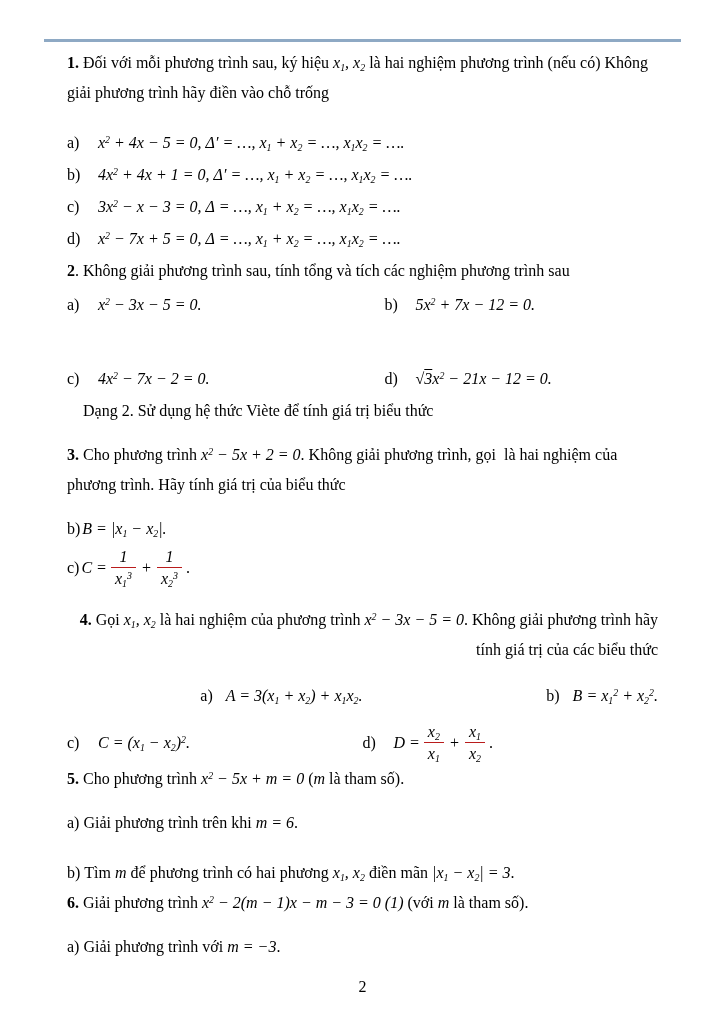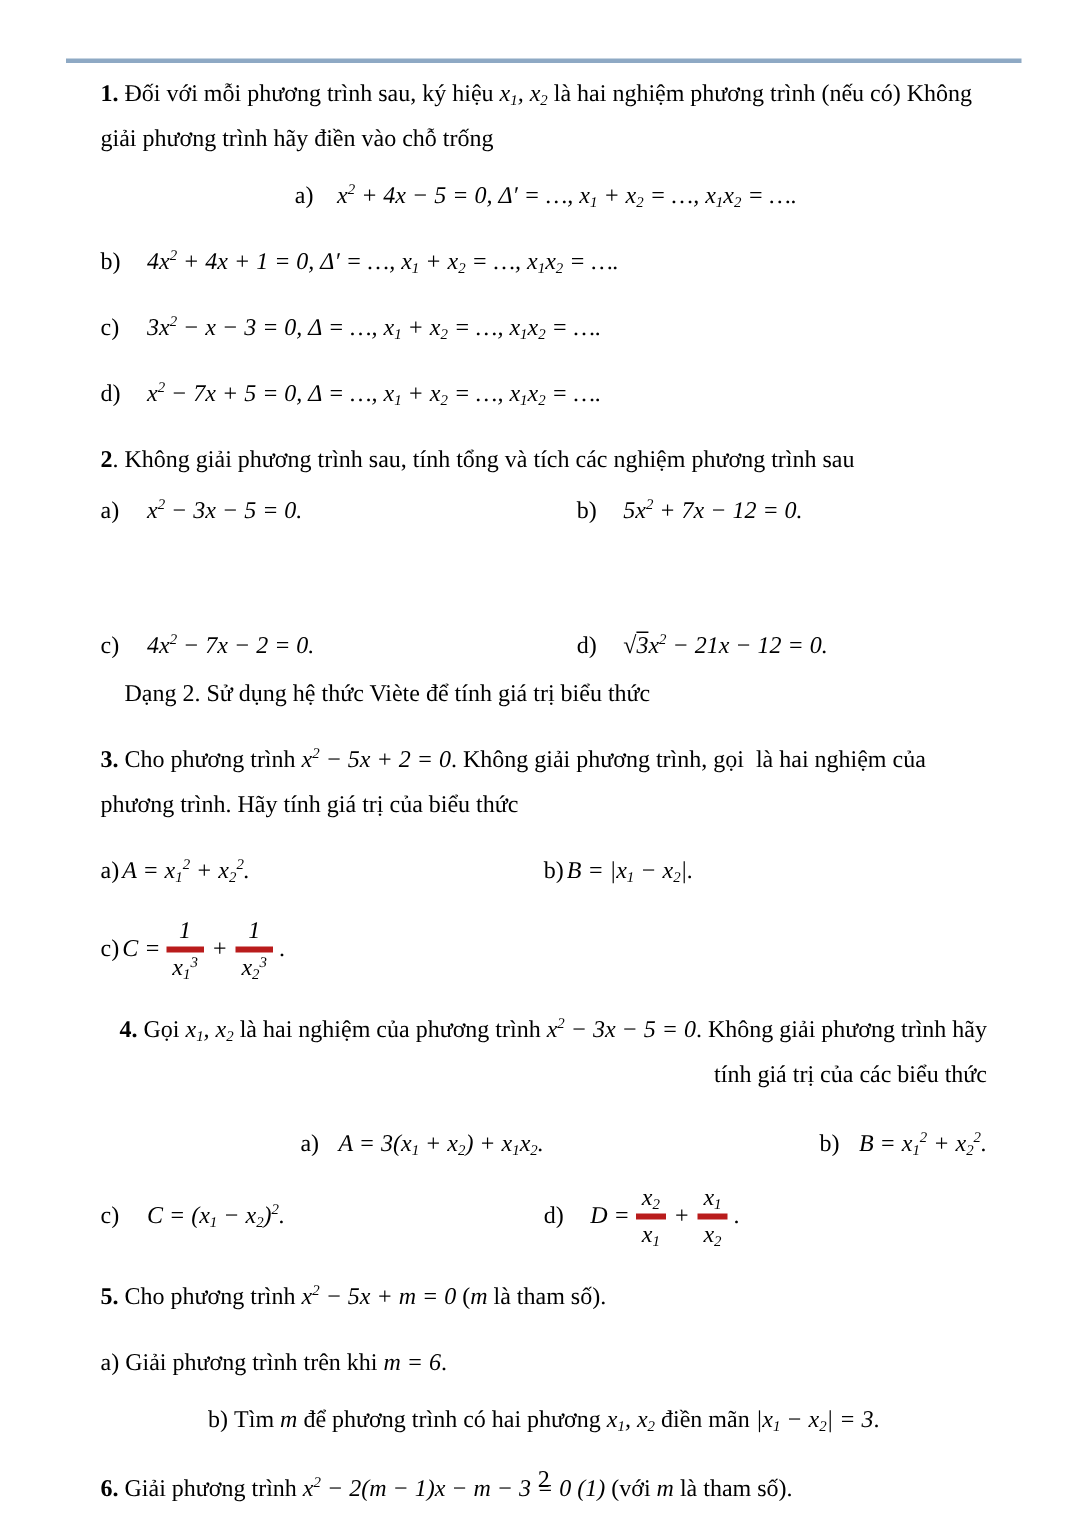--- a/index.html
+++ b/index.html
@@ -37,31 +37,31 @@
 
   .frac-row { display: flex; align-items: center; }
   .frac {
     display: inline-flex;
     flex-direction: column;
     align-items: center;
     line-height: 21px;
     margin: 0 4px;
     text-align: center;
   }
-  .frac .den { border-top: 4px solid #b91c1c; }
+  .frac .den { border-top: 1px solid #b91c1c; }
   .frac .num, .frac .den { padding: 0 4px; }
   .op { margin: 0 2px; }
   .blank-gap { display: inline-block; width: 8px; }
-  .mt6  { margin-top: 14px; }
-  .mt8  { margin-top: 8px; text-align: center; }
+  .mt6  { margin-top: 2px; }
+  .mt8  { margin-top: 20px; }
   .mt10 { margin-top: 10px; }
   .mt14 { margin-top: 14px; }
   .mt16 { margin-top: 16px; text-align: right; }
   .mt4  { margin-top: 4px; gap: 44px; }
-  .mt2  { margin-top: 16px; }
+  .mt2  { margin-top: 0; }
 
   .footer {
     position: absolute;
     bottom: 28px;
     left: 0;
     right: 0;
     text-align: center;
     font-size: 16px;
   }
 </style>
@@ -109,23 +109,20 @@
       </div>
     </div>
 
     <p class="heading mt4">Dạng 2. Sử dụng hệ thức Viète để tính giá trị biểu thức</p>
 
     <p class="para mt2"><b class="pnum">3.</b>
       <span>Cho phương trình</span>
       <span class="m">x<sup>2</sup> − 5x + 2 = 0</span><span>. Không giải phương trình, gọi</span><span class="blank-gap"></span><span>là hai nghiệm của phương trình. Hãy tính giá trị của biểu thức</span></p>
 
     <div class="cols mt14">
-      <div class="item">
-        <span class="lab-tight">a)</span><span class="m">A = x<sub>1</sub><sup>2</sup> + x<sub>2</sub><sup>2</sup>.</span>
-      </div>
       <div class="item">
         <span class="lab-tight">b)</span><span class="m">B = |x<sub>1</sub> − x<sub>2</sub>|.</span>
       </div>
     </div>
 
     <div class="frac-row mt6">
       <span class="lab-tight">c)</span>
         <span class="m">C =</span>
       <span class="frac">
         <span class="num m">1</span>

